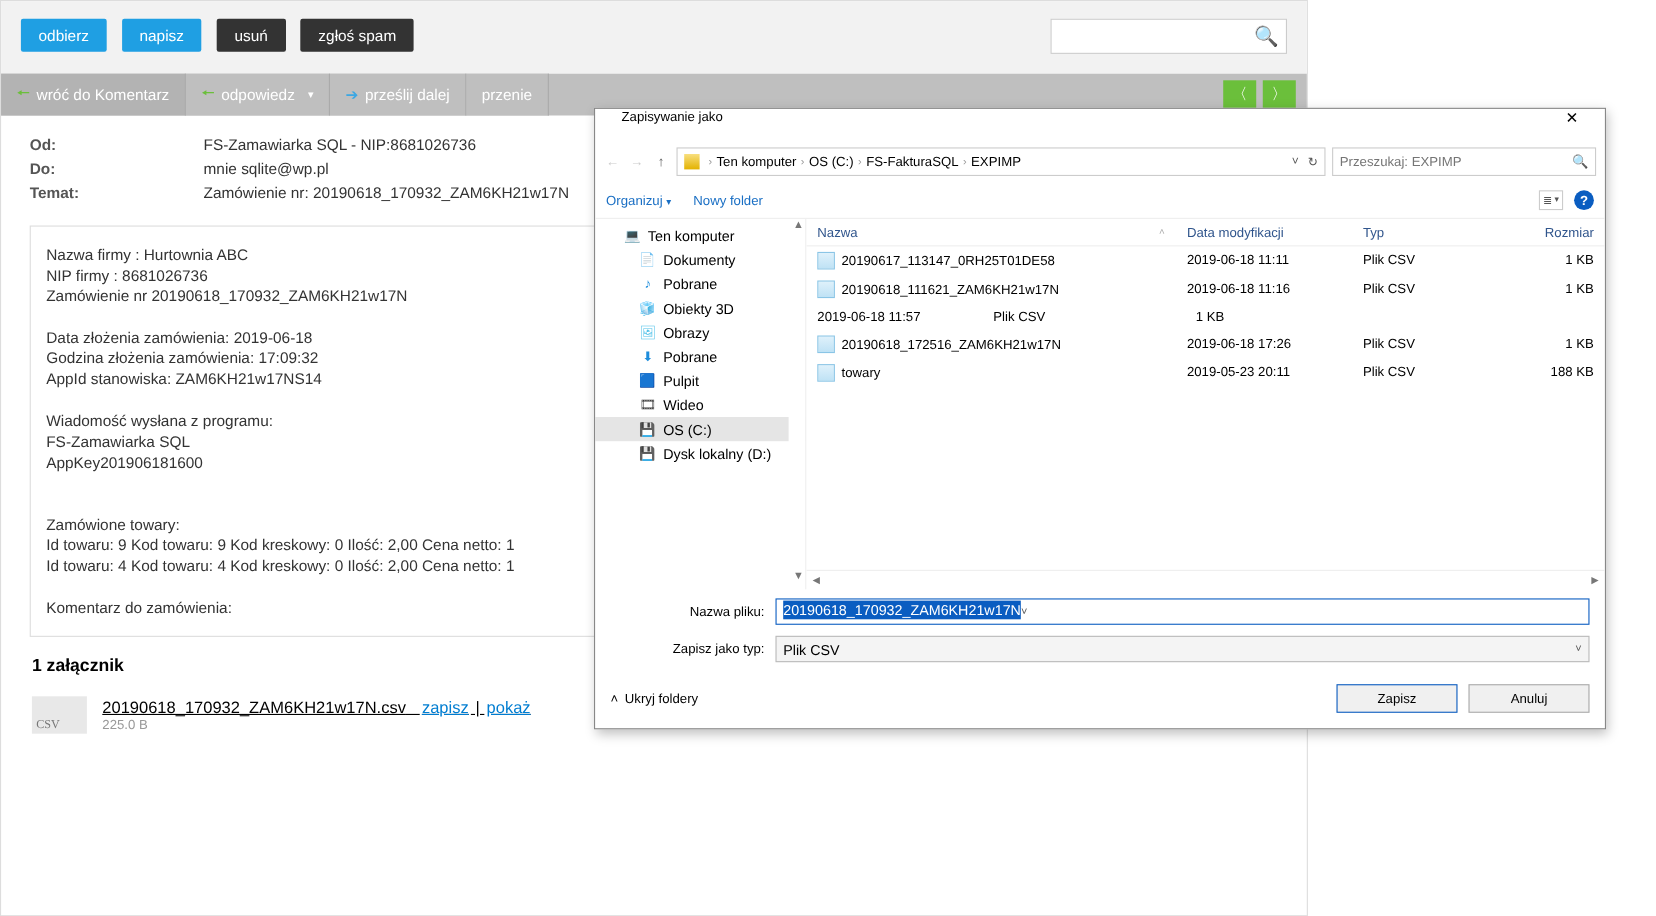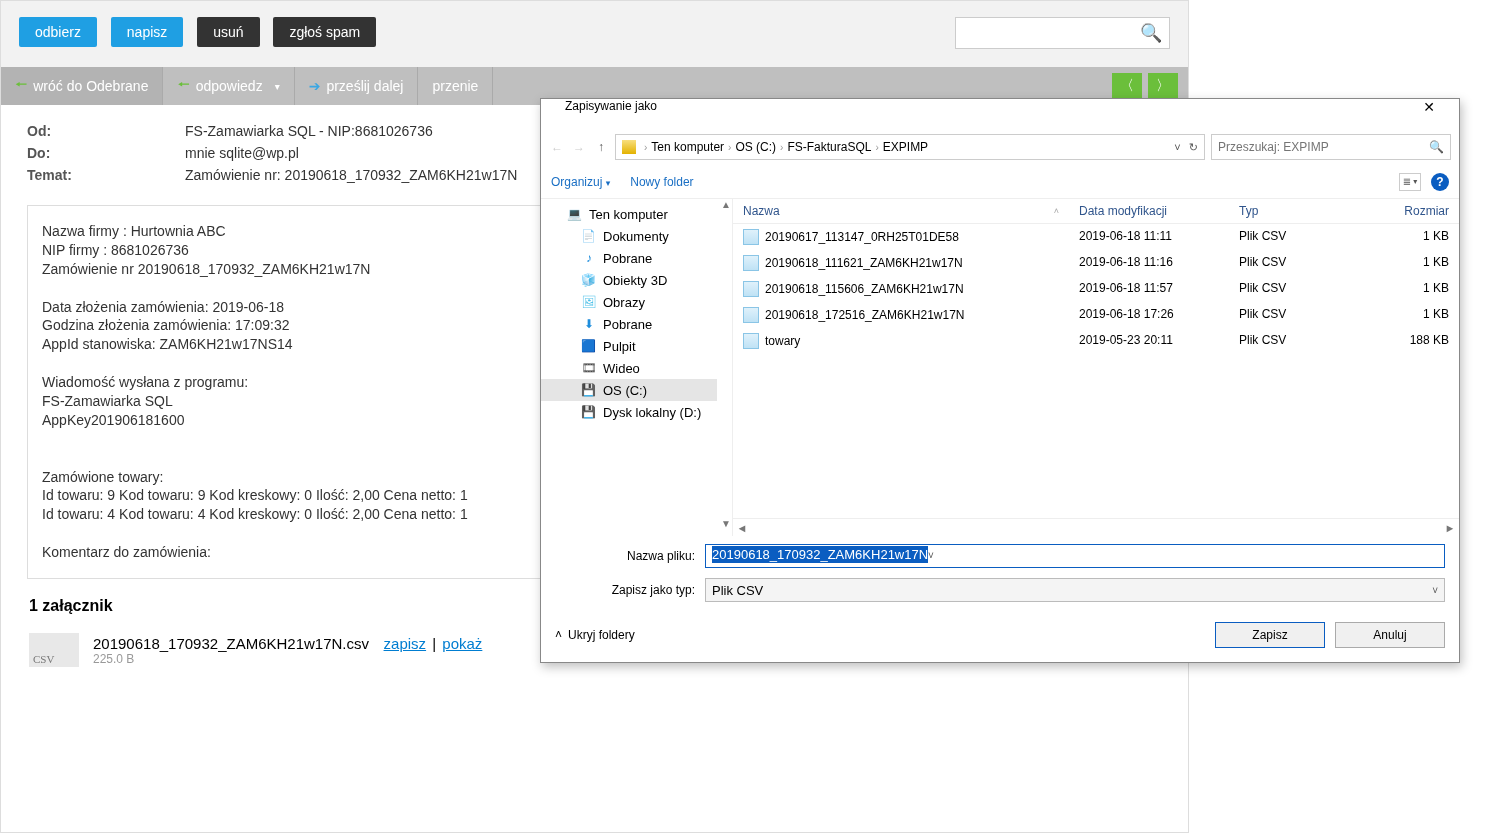--- a/index.html
+++ b/index.html
@@ -28,21 +28,21 @@
   .mh-row { display:flex; gap:10px; margin-bottom:6px; }
   .mh-label { width: 148px; text-align:left; color:#555; font-weight:bold; font-size:14px; }
   .mh-value { color:#333; font-size:14px; }
 
   .mail-body { margin: 10px 26px; border:1px solid #ddd; padding: 16px 14px; font-family: Tahoma, Arial; font-size:14px; line-height:1.35; color:#333; white-space:pre-line; }
 
   .attach-count { margin: 18px 28px; font-weight:bold; font-size:16px; }
   .attach-row { display:flex; align-items:center; margin: 0 28px; gap:14px; }
   .csv-badge { width:50px; height:34px; background:#e8e8e8; color:#777; font-size:11px; display:flex; align-items:flex-end; justify-content:flex-start; padding:2px 4px;font-family:Liberation Serif, serif; }
   .attach-info { display:flex; flex-direction:column; }
-  .attach-name { font-size:15px; }
+  .attach-name { font-size:15px;text-decoration:underline; }
   .attach-links a { color:#007dd1; text-decoration:underline; margin: 0 2px; cursor:pointer; font-size:15px; }
   .attach-size { color:#999; font-size:12px; }
 
   
   .dialog { position:absolute; left:540px; top:98px; width:920px; height:565px; background:#fff; border:1px solid #888; box-shadow: 2px 4px 10px rgba(0,0,0,.25); display:flex; flex-direction:column; font-family:"Segoe UI", Arial; font-size:12px; }
   .dlg-title { height:30px; display:flex; align-items:flex-start; padding:0 10px; font-size:12px;margin-left:14px; }
   .dlg-close { margin-left:auto; width:40px; text-align:center; font-size:14px; cursor:pointer; }
   .dlg-addr { height:36px; display:flex; align-items:center; padding:0 8px; gap:6px; }
   .addr-icon { width:16px; text-align:center; color:#555; cursor:pointer; }
   .addr-bar { flex:1; height:26px; border:1px solid #ccc; display:flex; align-items:center; padding:0 6px; gap:4px; font-size:12px; }
@@ -117,21 +117,21 @@
     <button class="btn btn-dark">usuń</button>
     <button class="btn btn-dark">zgłoś spam</button>
     <div class="search-box">
       <span class="search-icon">🔍</span>
     </div>
   </div>
 
   <div class="mail-actions">
     <div class="ma-item">
         <span class="arrow">🠔</span>
-        <span>wróć do Odebrane</span>
+        <span>wróć do Komentarz</span>
       </div>
     <div class="ma-item">
         <span class="arrow">🠔</span>
         <span>odpowiedz</span>
         <span class="dd">▾</span>
       </div>
     <div class="ma-item">
         <span class="arrow-blue">➔</span>
         <span>prześlij dalej</span>
       </div>
@@ -305,24 +305,20 @@
           <div class="fp-row">
     <div class="col col-name">
               <span class="fileicon"></span>
               <span>20190618_111621_ZAM6KH21w17N</span>
             </div>
     <div class="col col-date">2019-06-18 11:16</div>
     <div class="col col-type">Plik CSV</div>
     <div class="col col-size">1 KB</div>
           </div>
           <div class="fp-row">
-    <div class="col col-name">
-              <span class="fileicon"></span>
-              <span>20190618_115606_ZAM6KH21w17N</span>
-            </div>
     <div class="col col-date">2019-06-18 11:57</div>
     <div class="col col-type">Plik CSV</div>
     <div class="col col-size">1 KB</div>
           </div>
           <div class="fp-row">
     <div class="col col-name">
               <span class="fileicon"></span>
               <span>20190618_172516_ZAM6KH21w17N</span>
             </div>
     <div class="col col-date">2019-06-18 17:26</div>

